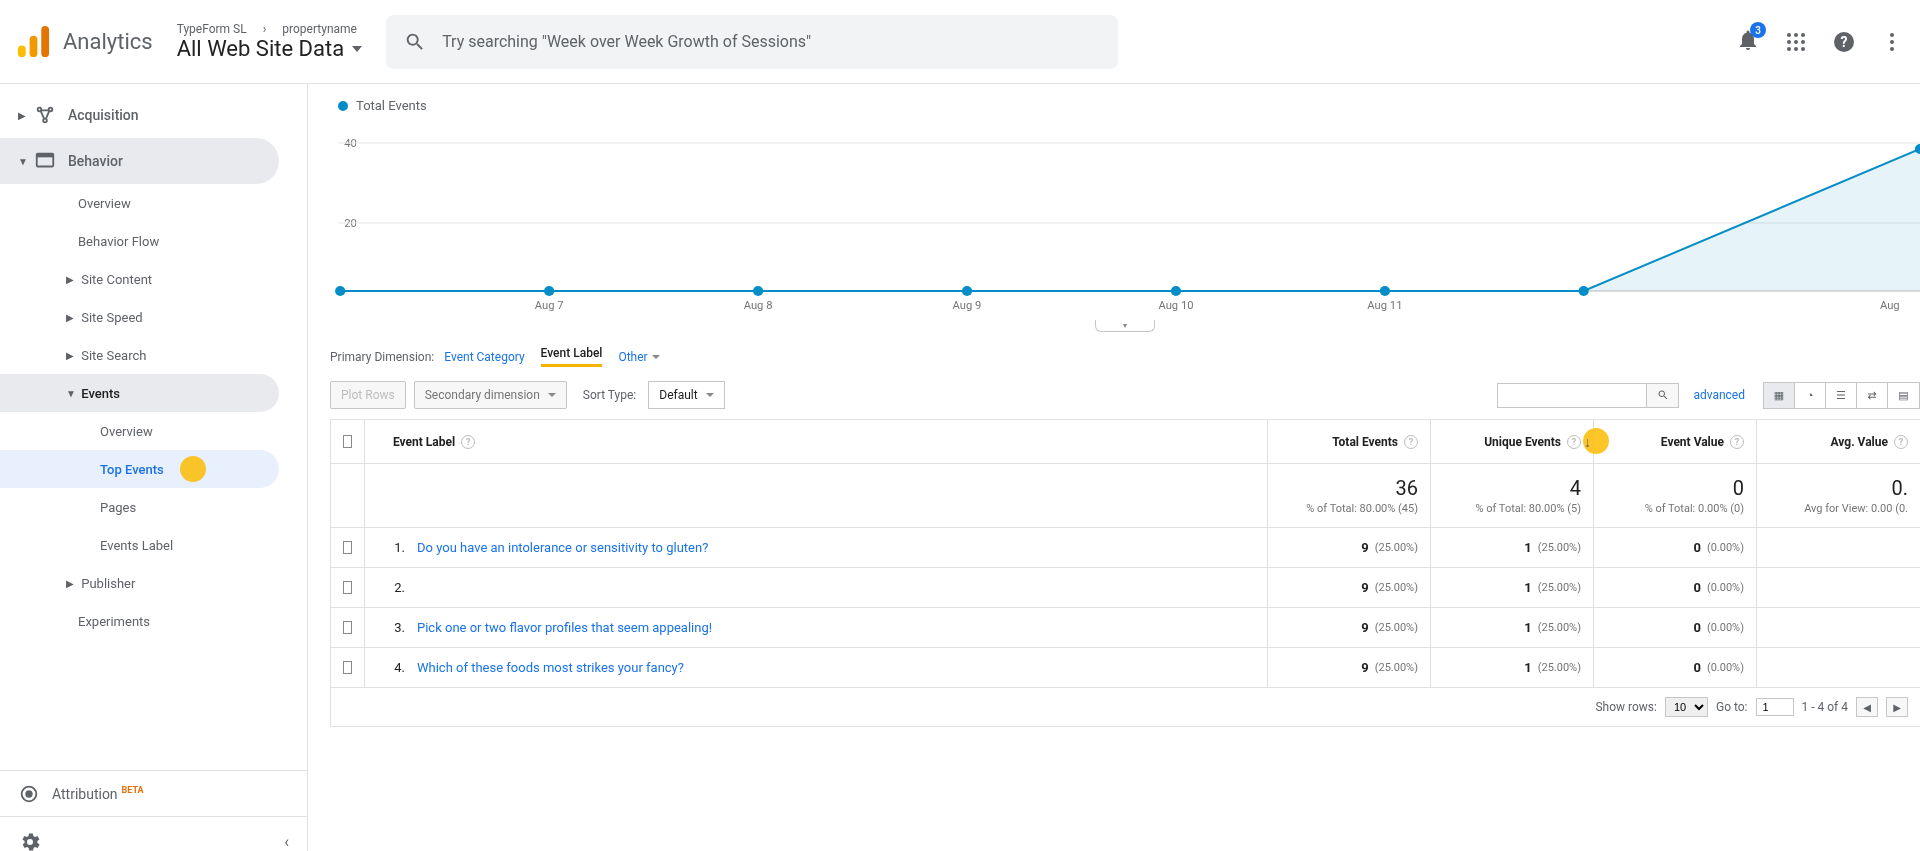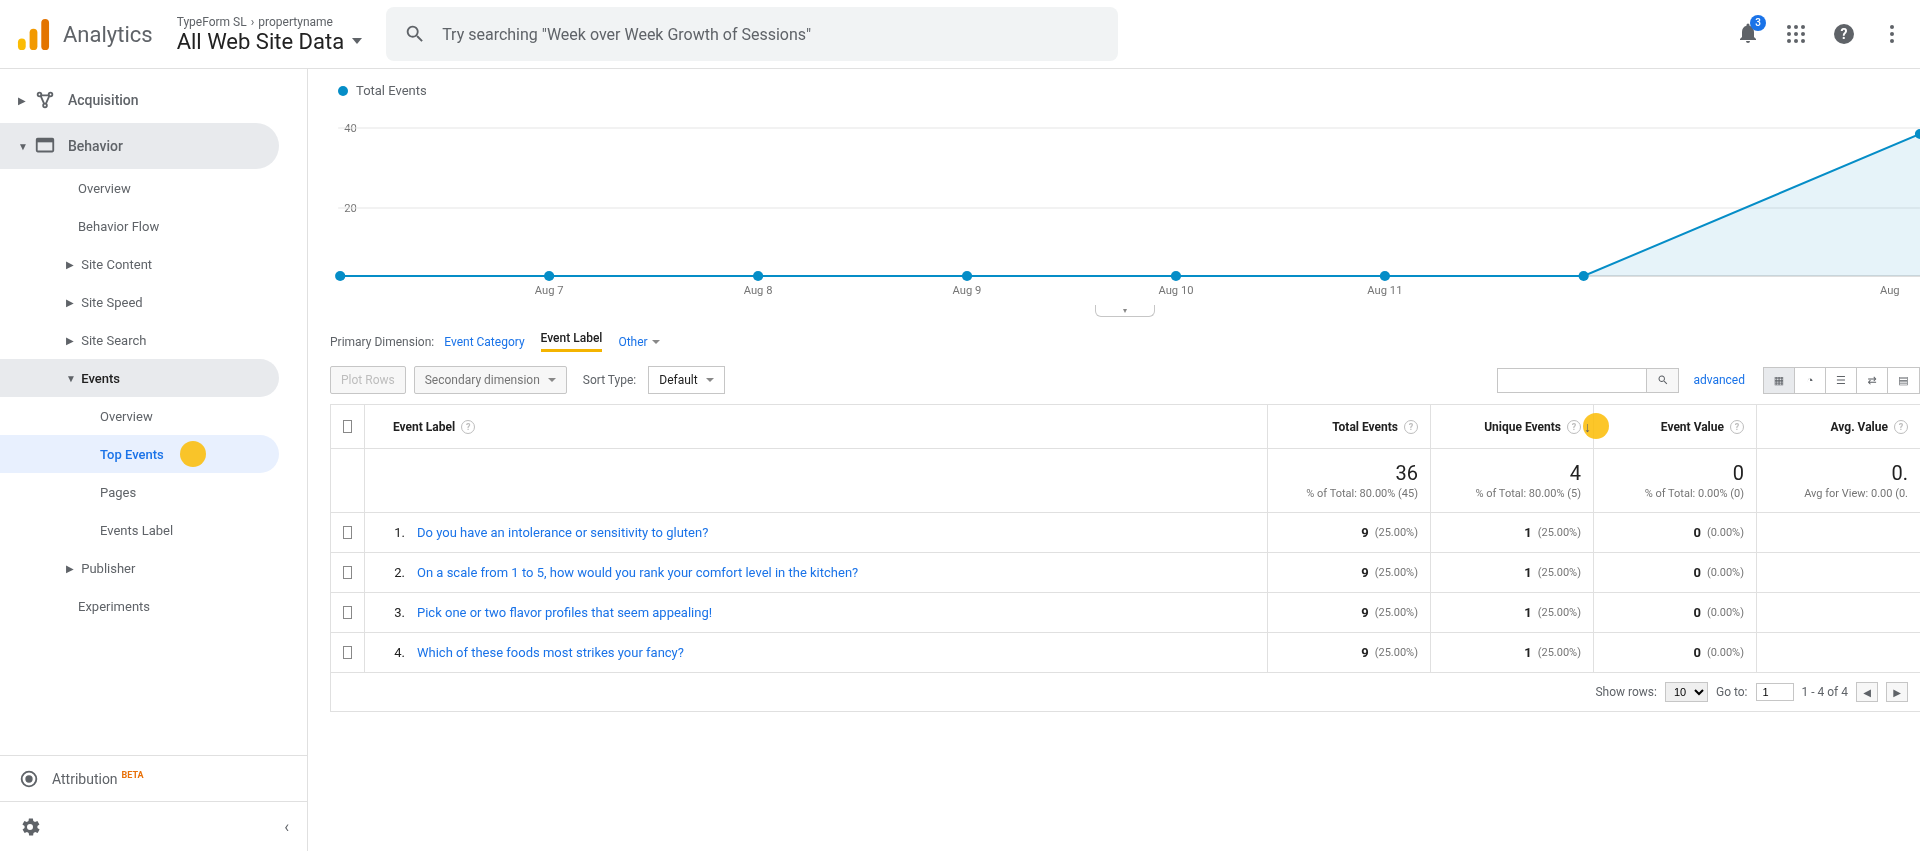--- a/index.html
+++ b/index.html
@@ -1,24 +1,24 @@
 <!DOCTYPE html>
 <html><head>
 <meta charset="utf-8">
 <style>
   * { box-sizing: border-box; margin: 0; padding: 0; }
   body { font-family: 'Roboto', 'Helvetica Neue', Arial, sans-serif; font-size: 13px; color: #212121; background: #fff; width: 1920px; height: 851px; overflow: hidden; }
 
   
-  .header { display: flex; align-items: center; height: 69px; border-bottom: 1px solid #e0e0e0; padding: 0 16px; }
+  .header { display: flex; align-items: center; height: 84px; border-bottom: 1px solid #e0e0e0; padding: 0 16px; }
   .logo-box { display: flex; align-items: center; margin-right: 24px; cursor: pointer; }
   .logo-mark { width: 35px; height: 35px; position: relative; margin-right: 12px; }
   .logo-text { font-size: 22px; color: #5f6368; font-weight: 400; }
   .property-selector { display: flex; flex-direction: column; cursor: pointer; margin-right: 24px; }
-  .breadcrumb { font-size: 12px; color: #5f6368; display: flex; align-items: center; gap: 4px; }
+  .breadcrumb { font-size: 12px; color: #5f6368; display: flex; align-items: center; gap: 16px; }
   .view-select { display: flex; align-items: center; font-size: 22px; color: #212121; }
   .view-select .caret { margin-left: 8px; border-left: 5px solid transparent; border-right: 5px solid transparent; border-top: 6px solid #5f6368; }
   .search-box { flex: 0 0 732px; height: 54px; background: #f1f3f4; border-radius: 8px; display: flex; align-items: center; padding: 0 18px; color: #5f6368; font-size: 16px; }
   .search-box .sicon { width: 22px; height: 22px; margin-right: 16px; }
   .header-right { margin-left: auto; display: flex; align-items: center; gap: 24px; }
   .bell-wrap { position: relative; }
   .badge { position: absolute; top: -6px; right: -6px; background: #1a73e8; color: #fff; font-size: 10px; width: 16px; height: 16px; border-radius: 50%; display: flex; align-items: center; justify-content: center; font-weight: 500; }
   .hicon { width: 24px; height: 24px; fill: #5f6368; cursor: pointer; }
 
   
@@ -376,21 +376,20 @@
               <span class="pct">(0.00%)</span>
             </div>
             <div class="td col-num" style="border-right:none"></div>
           </div>
           <div class="trow">
             <div class="td col-cb">
               <span class="cb"></span>
             </div>
             <div class="td col-label">
               <span class="idx">2.</span>
-              <span class="link">On a scale from 1 to 5, how would you rank your comfort level in the kitchen?</span>
             </div>
             <div class="td col-num">
               <span class="val">9</span>
               <span class="pct">(25.00%)</span>
             </div>
             <div class="td col-num">
               <span class="val">1</span>
               <span class="pct">(25.00%)</span>
             </div>
             <div class="td col-num">

